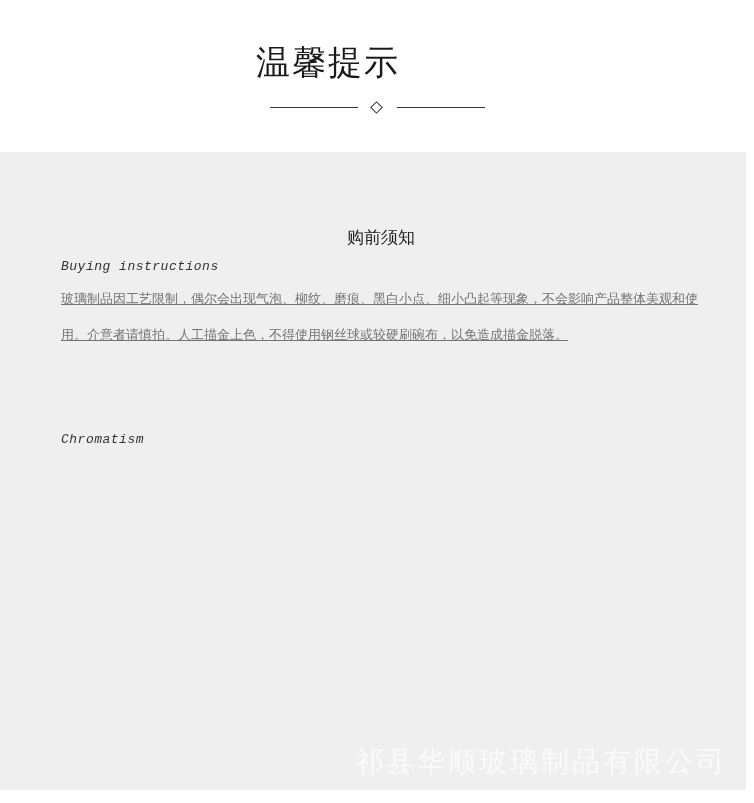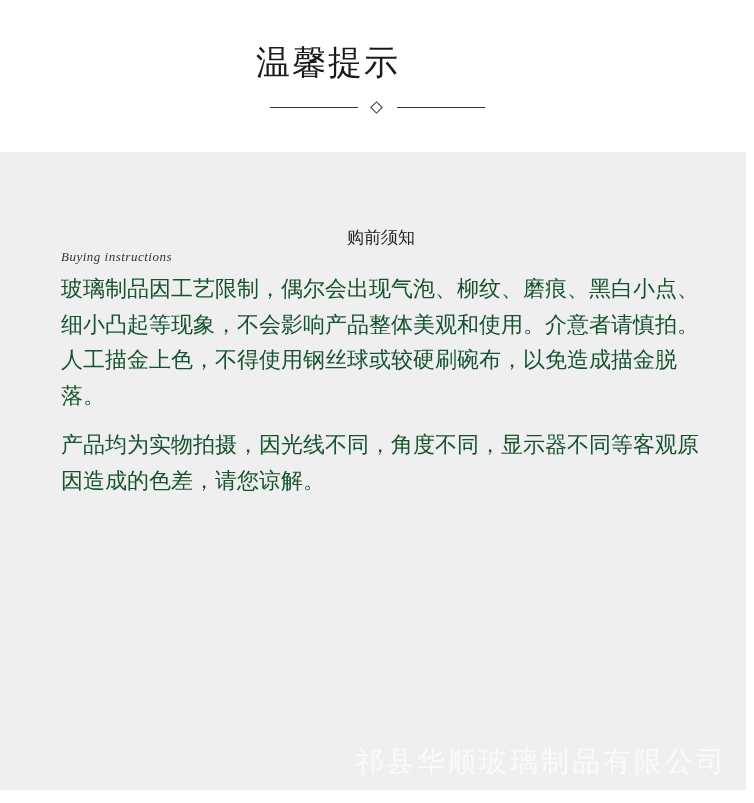--- a/index.html
+++ b/index.html
@@ -9,23 +9,23 @@
            font-size:34px; color:#1a1a1a; letter-spacing:2px; }
   .divider { position:absolute; top:100px; left:270px; width:215px; height:16px; }
   .divider .line { position:absolute; top:7px; height:1px; background:#333; width:88px; }
   .divider .l { left:0; }
   .divider .r { right:0; }
   .divider .diamond { position:absolute; left:102px; top:3px; width:7px; height:7px;
                       border:1.3px solid #333; transform:rotate(45deg); }
   .panel { position:absolute; top:152px; left:0; width:746px; height:638px; background:#efefef; }
   .section { position:absolute; left:61px; width:640px; }
   .sec-title { font-size:17px; color:#222; line-height:22px;text-align:center; }
-  .sec-sub { font-family:Liberation Serif, serif; font-style:italic; font-size:13px; color:#333;
-             line-height:16px; letter-spacing:0.5px; margin-top:1px; }
-  .sec-body { font-size:22px; color:#14532d; line-height:35.5px; margin-top:6px; }
+  .sec-sub { font-family:Liberation Mono, monospace; font-style:italic; font-size:13px; color:#333;
+             line-height:16px; letter-spacing:0.5px; margin-top:11px; }
+  .sec-body { font-size:13px; color:#737373; line-height:35.5px; margin-top:6px;text-decoration:underline; }
   .s1 { top:226px; }
   .s2 { top:421px; }
   .s3 { top:582px; }
   .watermark { position:absolute; left:355px; top:743px; font-size:28px; color:#fafafa;
                letter-spacing:3px; }
 </style>
 </head>
 <body>
 
 <div class="title">温馨提示</div>
@@ -38,19 +38,19 @@
 
 <div class="panel"></div>
 
 <div class="section s1">
   <div class="sec-title">购前须知</div>
   <div class="sec-sub">Buying instructions</div>
   <div class="sec-body">玻璃制品因工艺限制，偶尔会出现气泡、柳纹、磨痕、黑白小点、细小凸起等现象，不会影响产品整体美观和使用。介意者请慎拍。人工描金上色，不得使用钢丝球或较硬刷碗布，以免造成描金脱落。</div>
 </div>
 
 <div class="section s2">
-  <div class="sec-body">产品均为实物拍摄，因光线不同，角度不同，显示器不同等客观原因造成的色差，请您谅解。</div>
+  <div class="sec-sub">Chromatism</div>
 </div>
 
 <div class="section s3">
 </div>
 
 <div class="watermark">祁县华顺玻璃制品有限公司</div>
 
 </body></html>

